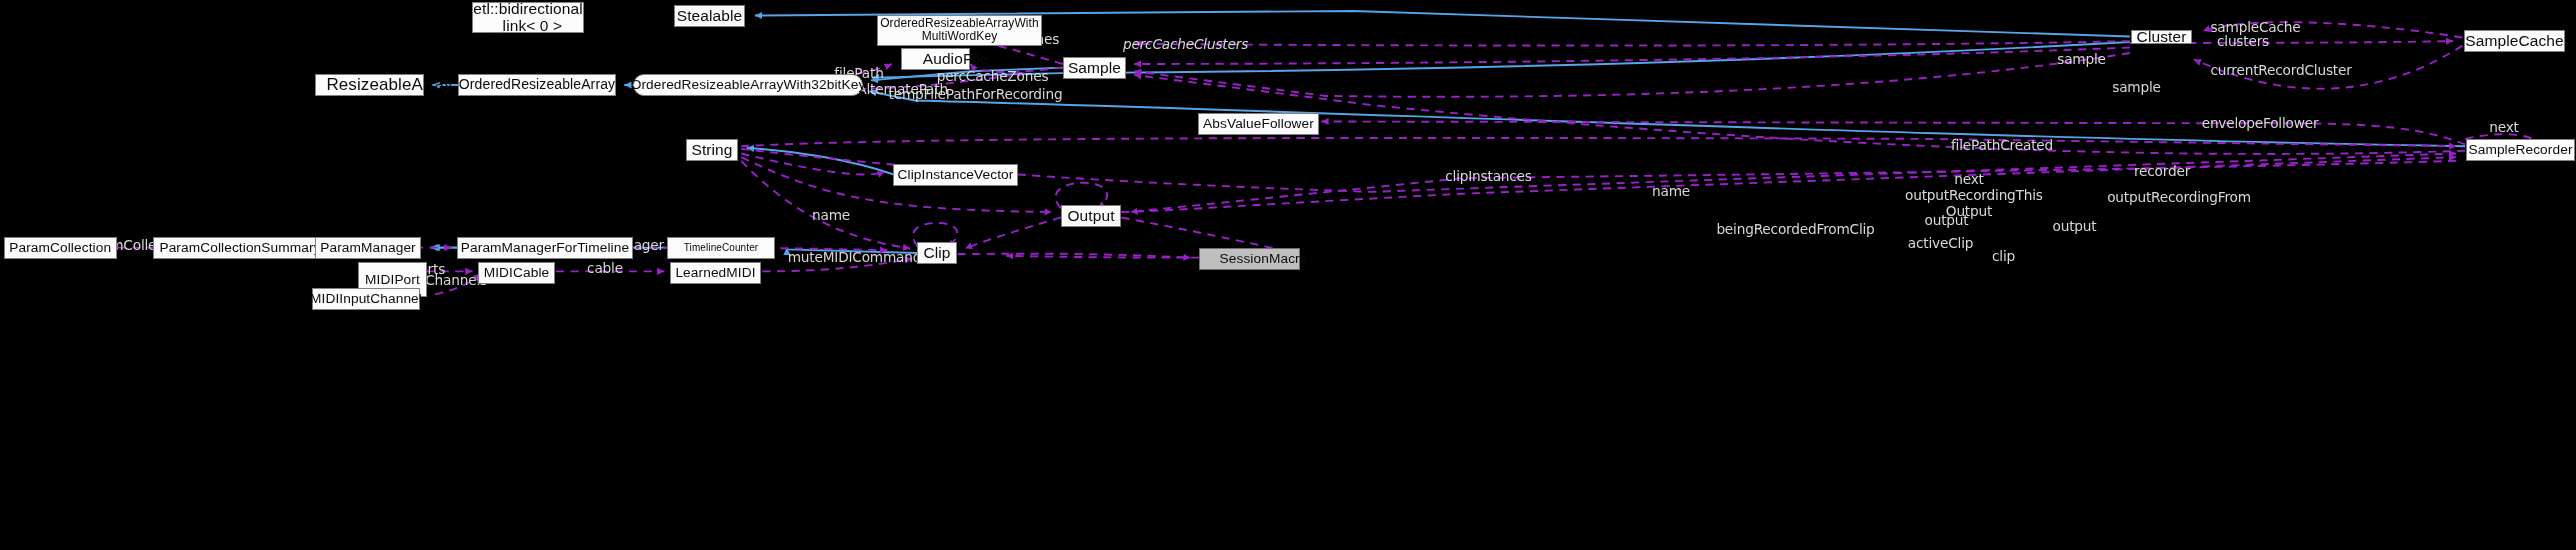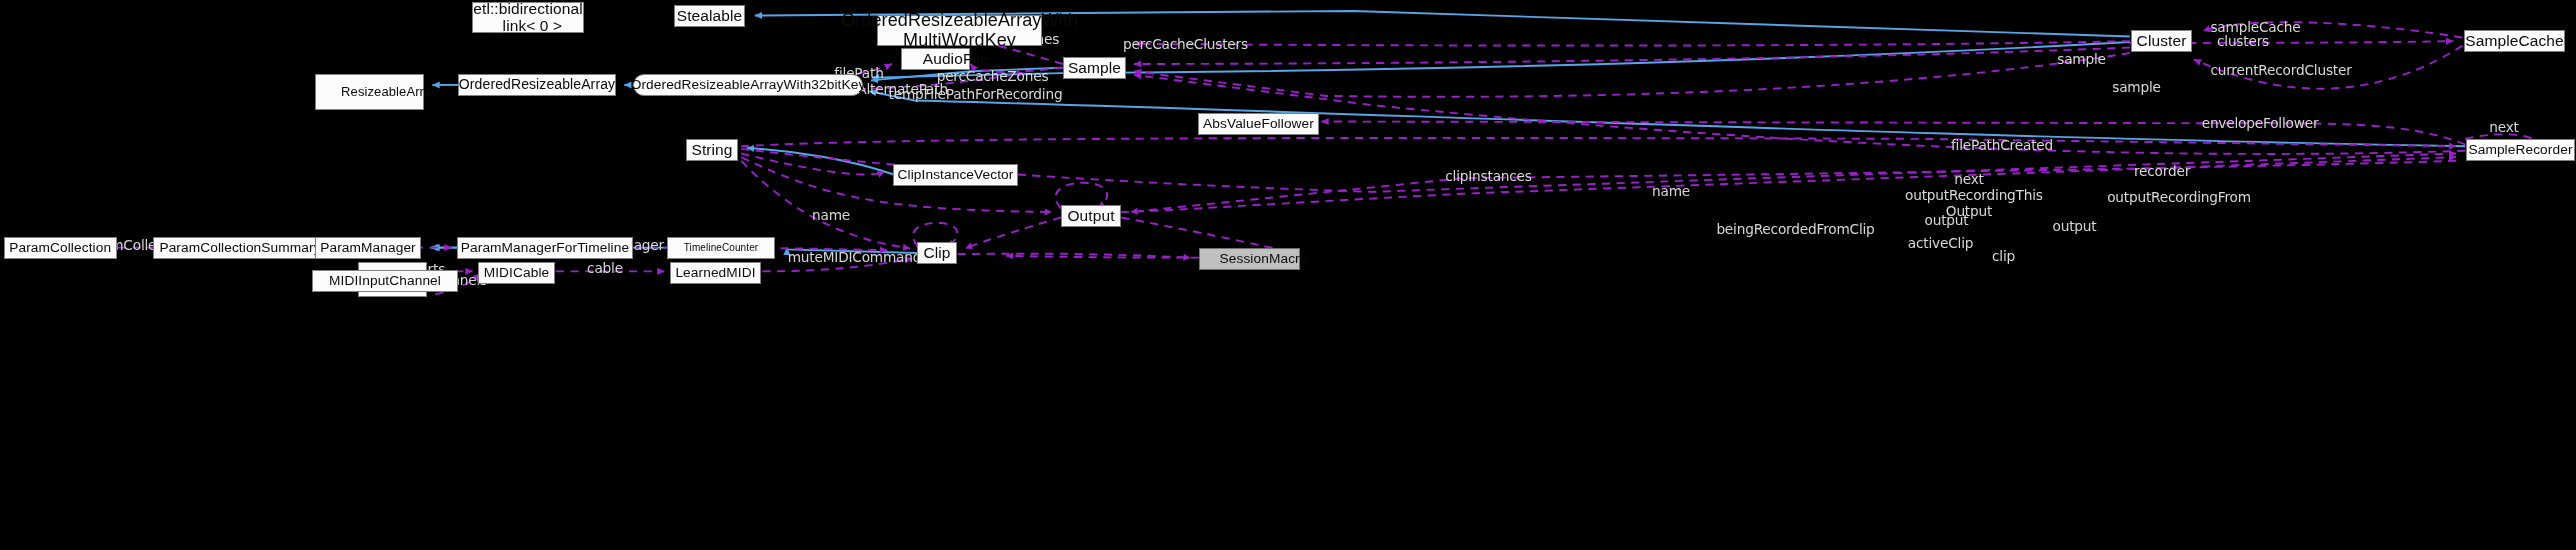--- a/index.html
+++ b/index.html
@@ -119,32 +119,32 @@
       <path d="M475,322 C495,318 510,312 525,300"></path>
       <path d="M1311,282 C1260,282 1200,282 1100,280"></path>
     </g>
   </svg>
 
   <div class="node" style="left:472px;top:1.8px;width:112px;height:31px;">etl::bidirectional
 _link&lt; 0 &gt;</div>
 
   <div class="node" style="left:674px;top:4.6px;width:71px;height:22px;">Stealable</div>
 
-  <div class="node" style="left:877px;top:14.6px;width:165px;height:31px;font-size:18px;">OrderedResizeableArrayWith
+  <div class="node" style="left:877px;top:14.6px;width:165px;height:31px;font-size:12px;">OrderedResizeableArrayWith
 MultiWordKey</div>
 
-  <div class="node" style="left:2131px;top:30px;width:61px;height:22px;">Cluster</div>
+  <div class="node" style="left:2131px;top:30px;width:61px;height:14px;">Cluster</div>
 
   <div class="node" style="left:2464px;top:30px;width:101px;height:22px;">SampleCache</div>
 
   <div class="node" style="left:901px;top:48px;width:69px;height:22px;padding-left:40px;">AudioFile</div>
 
   <div class="node" style="left:1063px;top:57px;width:63px;height:22px;">Sample</div>
 
-  <div class="node" style="left:315px;top:74px;width:109px;height:36px;font-size:13px;padding-left:40px;">ResizeableArray</div>
+  <div class="node" style="left:315px;top:74px;width:109px;height:22px;font-size:17px;padding-left:40px;">ResizeableArray</div>
 
   <div class="node" style="left:458px;top:74px;width:158px;height:22px;font-size:14px;">OrderedResizeableArray</div>
 
   <div class="node" style="left:633px;top:74px;width:230px;height:22px;font-size:13.7px;border-radius:11px;">OrderedResizeableArrayWith32bitKey</div>
 
   <div class="node" style="left:1198px;top:113px;width:121px;height:22px;font-size:13.7px;">AbsValueFollower</div>
 
   <div class="node" style="left:2466px;top:139px;width:109px;height:22px;font-size:13.7px;">SampleRecorder</div>
 
   <div class="node" style="left:686px;top:139px;width:52px;height:22px;">String</div>
@@ -166,24 +166,24 @@
   <div class="node" style="left:917px;top:242px;width:40px;height:22px;">Clip</div>
 
   <div class="node highlight" style="left:1199px;top:248px;width:101px;height:22px;font-size:13.7px;padding-left:28px;">SessionMacro</div>
 
   <div class="node" style="left:336px;top:262px;width:69px;height:35px;font-size:13.7px;margin-left:22px;">MIDIPort</div>
 
   <div class="node" style="left:478px;top:262px;width:77px;height:22px;font-size:13.7px;">MIDICable</div>
 
   <div class="node" style="left:670px;top:262px;width:91px;height:22px;font-size:13.7px;">LearnedMIDI</div>
 
-  <div class="node" style="left:312px;top:270px;width:146px;height:22px;font-size:13.7px;">MIDIInputChannel</div>
+  <div class="node" style="left:312px;top:288px;width:108px;height:22px;font-size:13.7px;">MIDIInputChannel</div>
 
   <div class="edge-label" style="left:1004px;top:32px;width:64px;">caches</div>
-  <div class="edge-label" style="left:1117px;top:37px;width:137px;">percCacheClusters</div>
+  <div class="edge-label" style="left:1117px;top:37px;width:137px;font-style:italic;">percCacheClusters</div>
   <div class="edge-label" style="left:2205px;top:20px;width:101px;">sampleCache</div>
   <div class="edge-label" style="left:2211px;top:34px;width:64px;">clusters</div>
   <div class="edge-label" style="left:2052px;top:52px;width:59px;">sample</div>
   <div class="edge-label" style="left: 779px; top: 66px; width: 160px;">filePath
 loadedFromAlternatePath</div>
   <div class="edge-label" style="left:933px;top:69px;width:119px;">percCacheZones</div>
   <div class="edge-label" style="left:2205px;top:63px;width:152px;">currentRecordCluster</div>
   <div class="edge-label" style="left:884px;top:87px;width:183px;">tempFilePathForRecording</div>
   <div class="edge-label" style="left:2107px;top:80px;width:59px;">sample</div>
   <div class="edge-label" style="left:2198px;top:116px;width:124px;">envelopeFollower</div>

